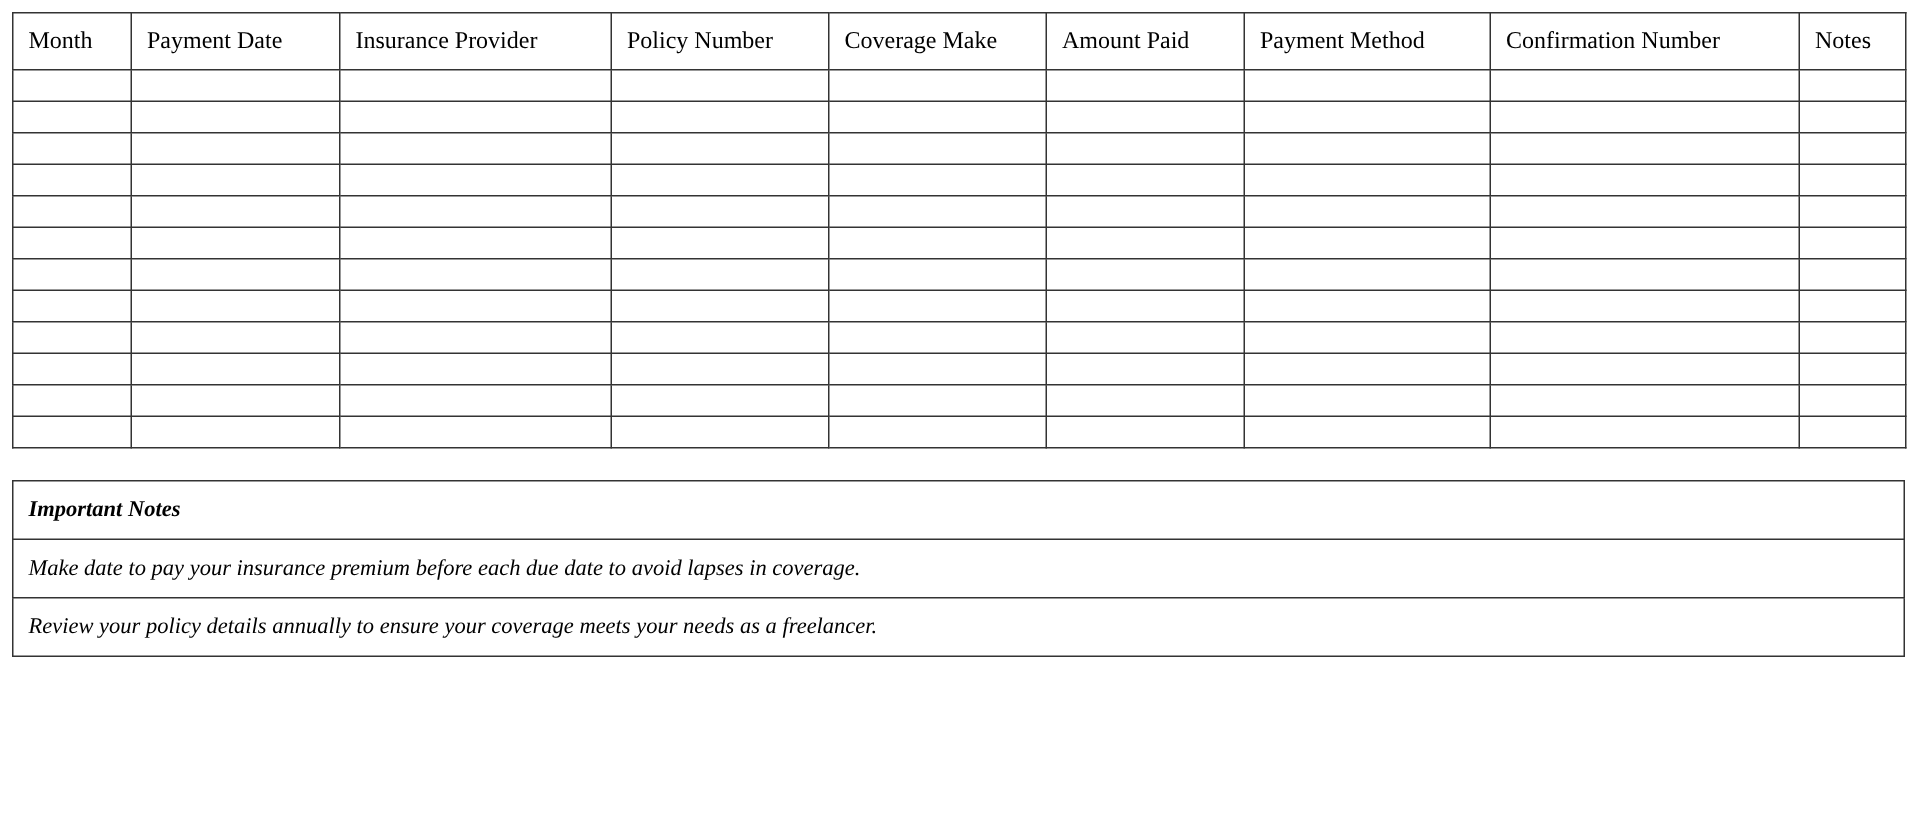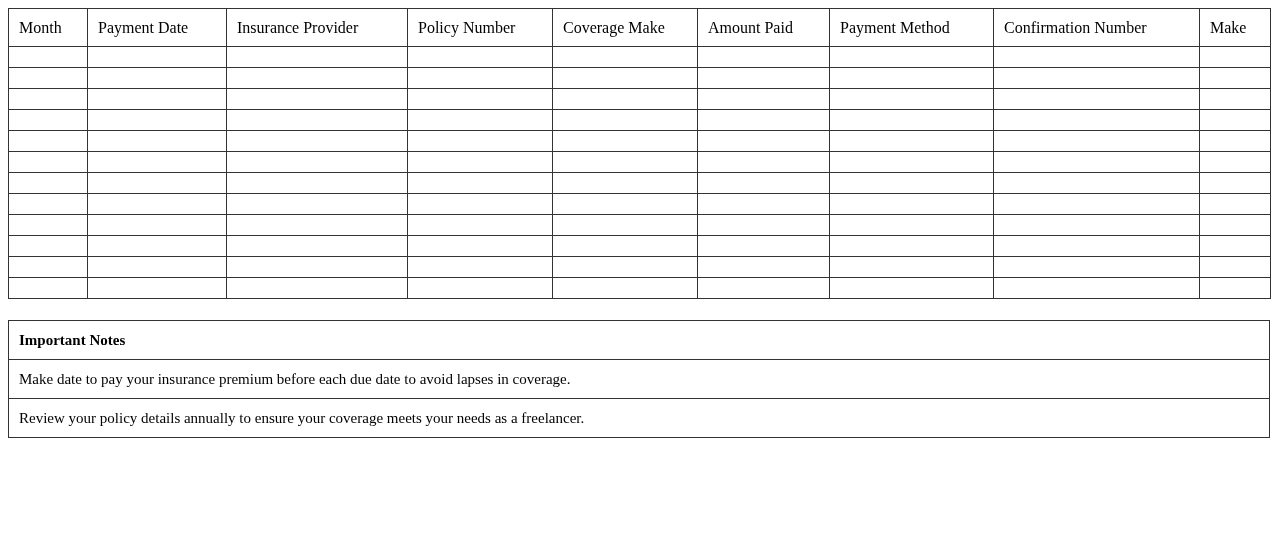--- a/index.html
+++ b/index.html
@@ -43,20 +43,21 @@
       top: 320px;
       width: 1262px;
     }
     #notes-table td,
     #notes-table th {
       border: 1px solid #333333;
       padding: 0 10px;
       text-align: left;
       font-size: 15px;
       height: 38px;
+      font-style: italic;
     }
     #notes-table th {
       font-weight: bold;
     }
     #notes-table td {
       font-weight: normal;
     }
   </style>
 </head>
 <body>
@@ -76,21 +77,21 @@
   <thead>
     <tr id="payments-header-row">
         <th>Month</th>
         <th>Payment Date</th>
         <th>Insurance Provider</th>
         <th>Policy Number</th>
         <th>Coverage Make</th>
         <th>Amount Paid</th>
         <th>Payment Method</th>
         <th>Confirmation Number</th>
-        <th>Make</th>
+        <th>Notes</th>
       </tr>
   </thead>
   <tbody id="payments-body">
       <tr>
         <td></td>
         <td></td>
         <td></td>
         <td></td>
         <td></td>
         <td></td>

